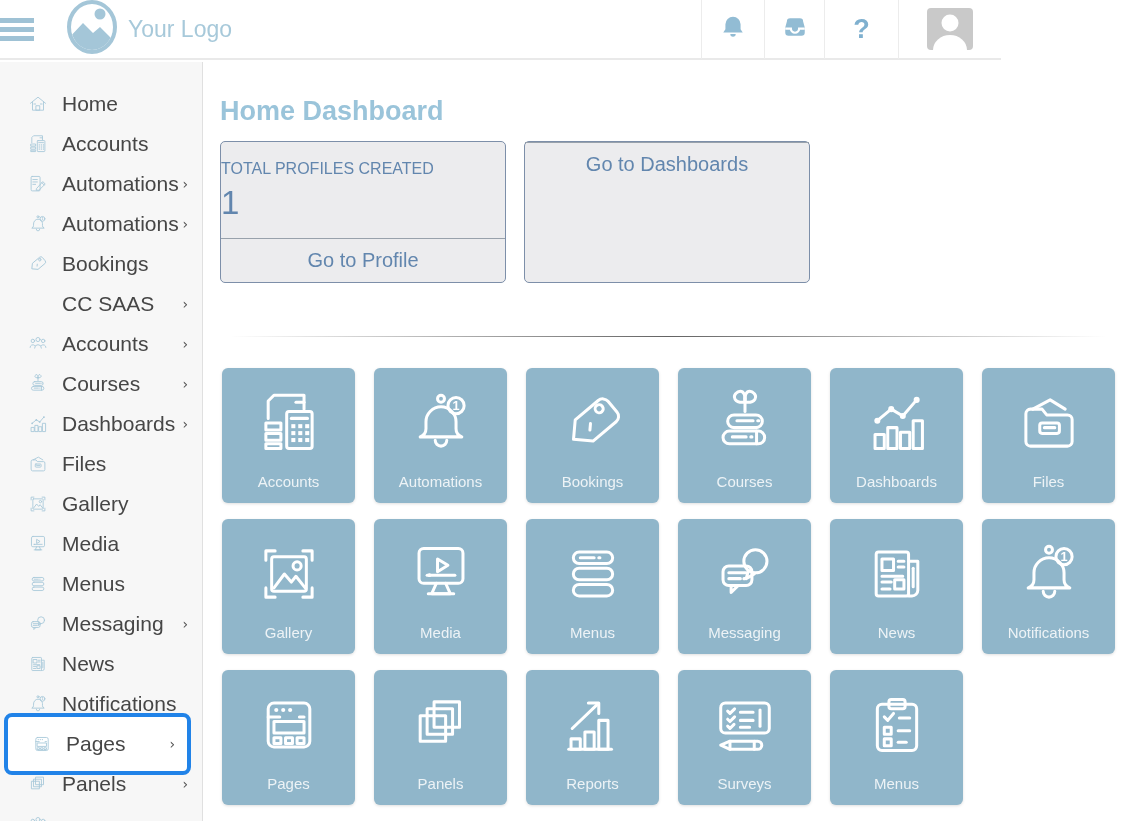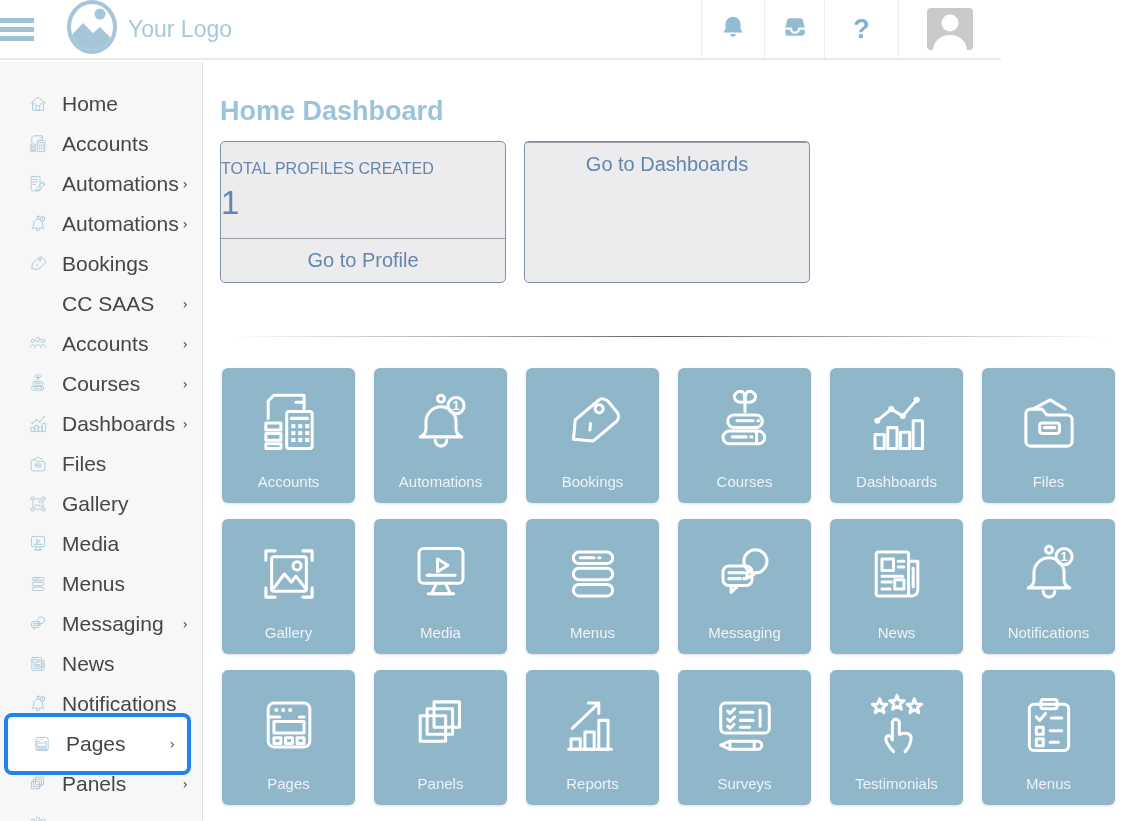--- a/index.html
+++ b/index.html
@@ -732,39 +732,20 @@
               <path d="M40 46 v7"></path>
             </g>
           </svg>
         </div>
     <div class="tile-label">Surveys</div>
   </div>
       <div class="tile">
     <div class="tile-icon">
           <svg viewBox="0 0 64 64">
             <g fill="none" stroke="currentColor" stroke-width="2.6" stroke-linecap="round" stroke-linejoin="round">
-              <g transform="translate(17 16) scale(0.95)">
-                <path d="M0 -7 L1.76 -2.43 L6.66 -2.16 L2.85 0.93 L4.11 5.66 L0 3 L-4.11 5.66 L-2.85 0.93 L-6.66 -2.16 L-1.76 -2.43 Z"></path>
-              </g>
-              <g transform="translate(32 13) scale(0.95)">
-                <path d="M0 -7 L1.76 -2.43 L6.66 -2.16 L2.85 0.93 L4.11 5.66 L0 3 L-4.11 5.66 L-2.85 0.93 L-6.66 -2.16 L-1.76 -2.43 Z"></path>
-              </g>
-              <g transform="translate(47 16) scale(0.95)">
-                <path d="M0 -7 L1.76 -2.43 L6.66 -2.16 L2.85 0.93 L4.11 5.66 L0 3 L-4.11 5.66 L-2.85 0.93 L-6.66 -2.16 L-1.76 -2.43 Z"></path>
-              </g>
-              <path d="M29 55 c-5 -5 -8 -11 -6 -13 c2 -2 4 0 5 3 l0 -15 a3 3 0 0 1 6 0 l0 10 c8 -2 11 0 10 5 c-1 6 -3 8 -5 10"></path>
-            </g>
-          </svg>
-        </div>
-    <div class="tile-label">Testimonials</div>
-  </div>
-      <div class="tile">
-    <div class="tile-icon">
-          <svg viewBox="0 0 64 64">
-            <g fill="none" stroke="currentColor" stroke-width="2.6" stroke-linecap="round" stroke-linejoin="round">
               <rect x="15" y="14" width="34" height="40" rx="4"></rect>
               <rect x="25" y="10" width="14" height="8" rx="2"></rect>
               <path d="M21 25 l3 3 5 -6"></path>
               <path d="M34 26 h9"></path>
               <rect x="21" y="34" width="6" height="6"></rect>
               <path d="M33 37 h10"></path>
               <rect x="21" y="44" width="6" height="6"></rect>
               <path d="M33 47 h7"></path>
             </g>
           </svg>

